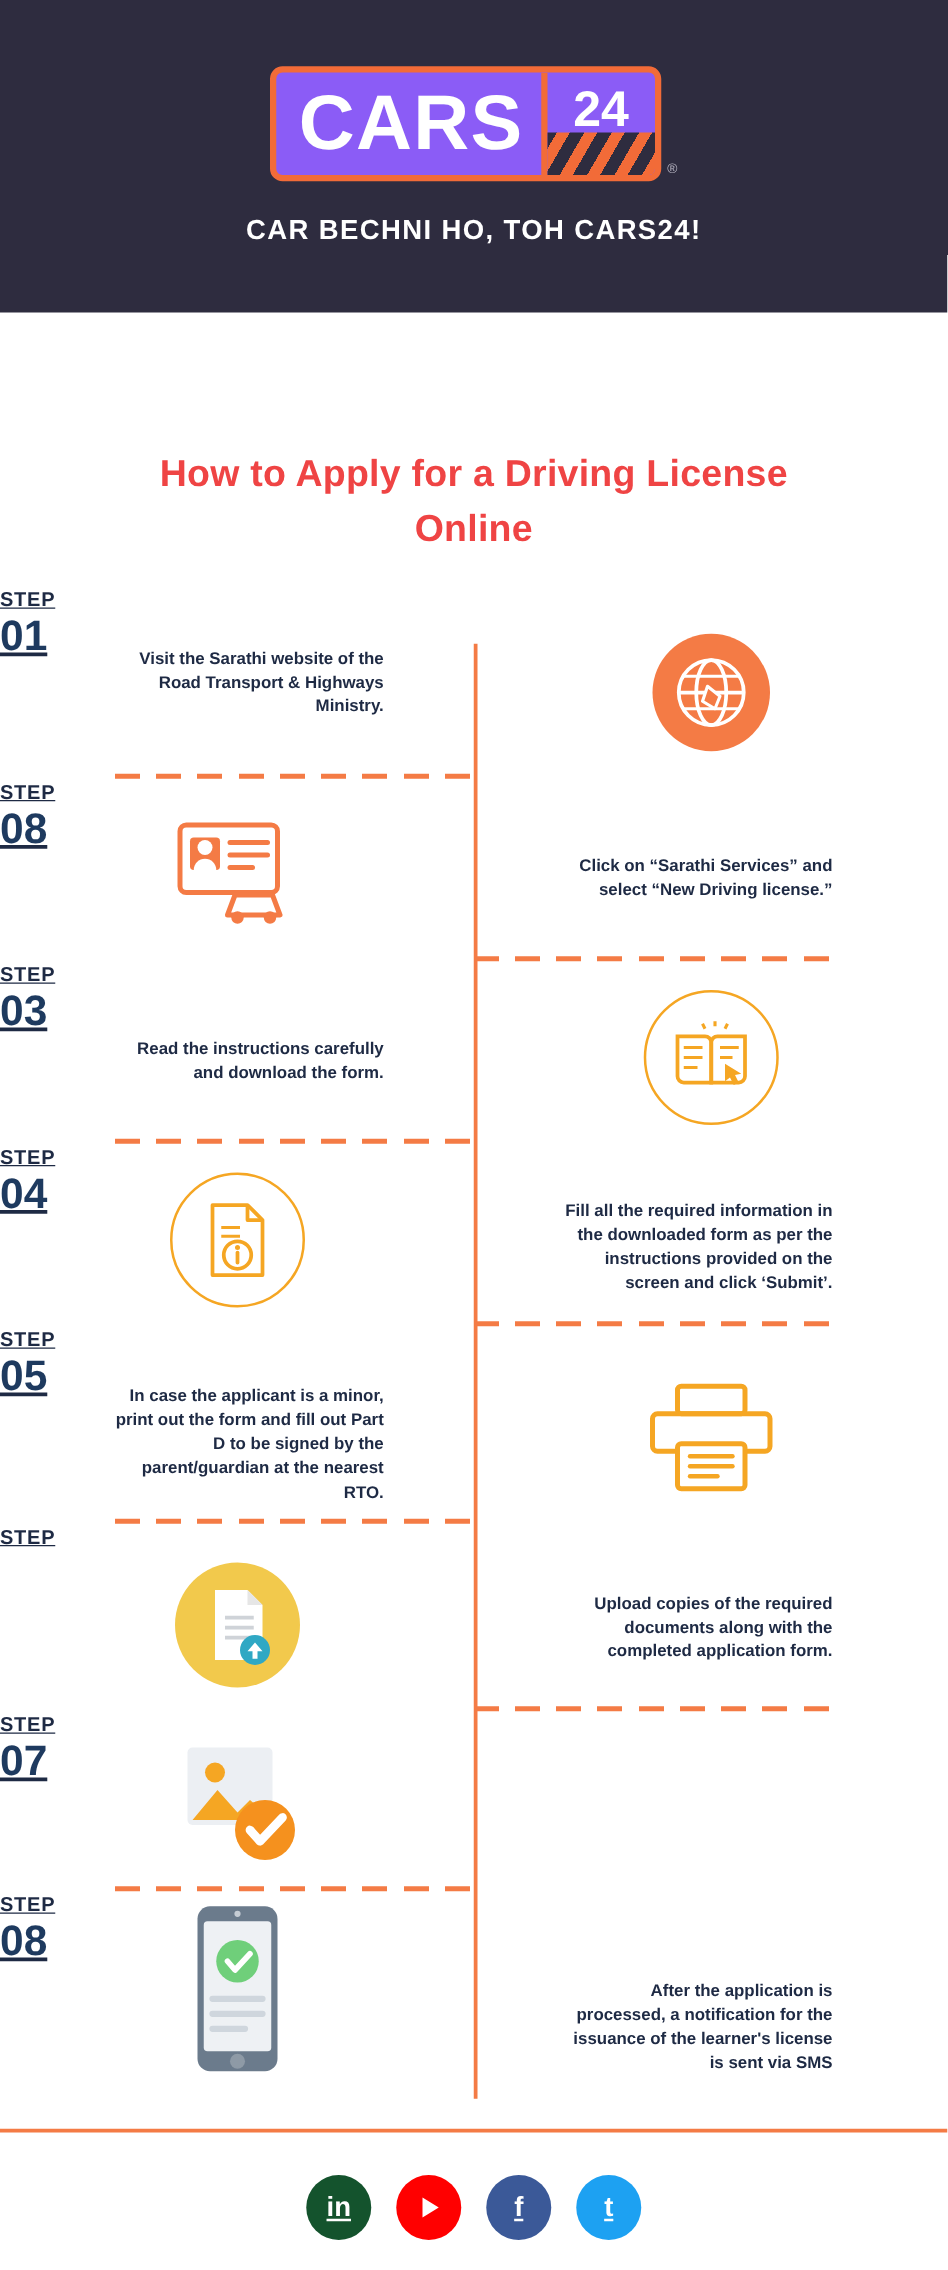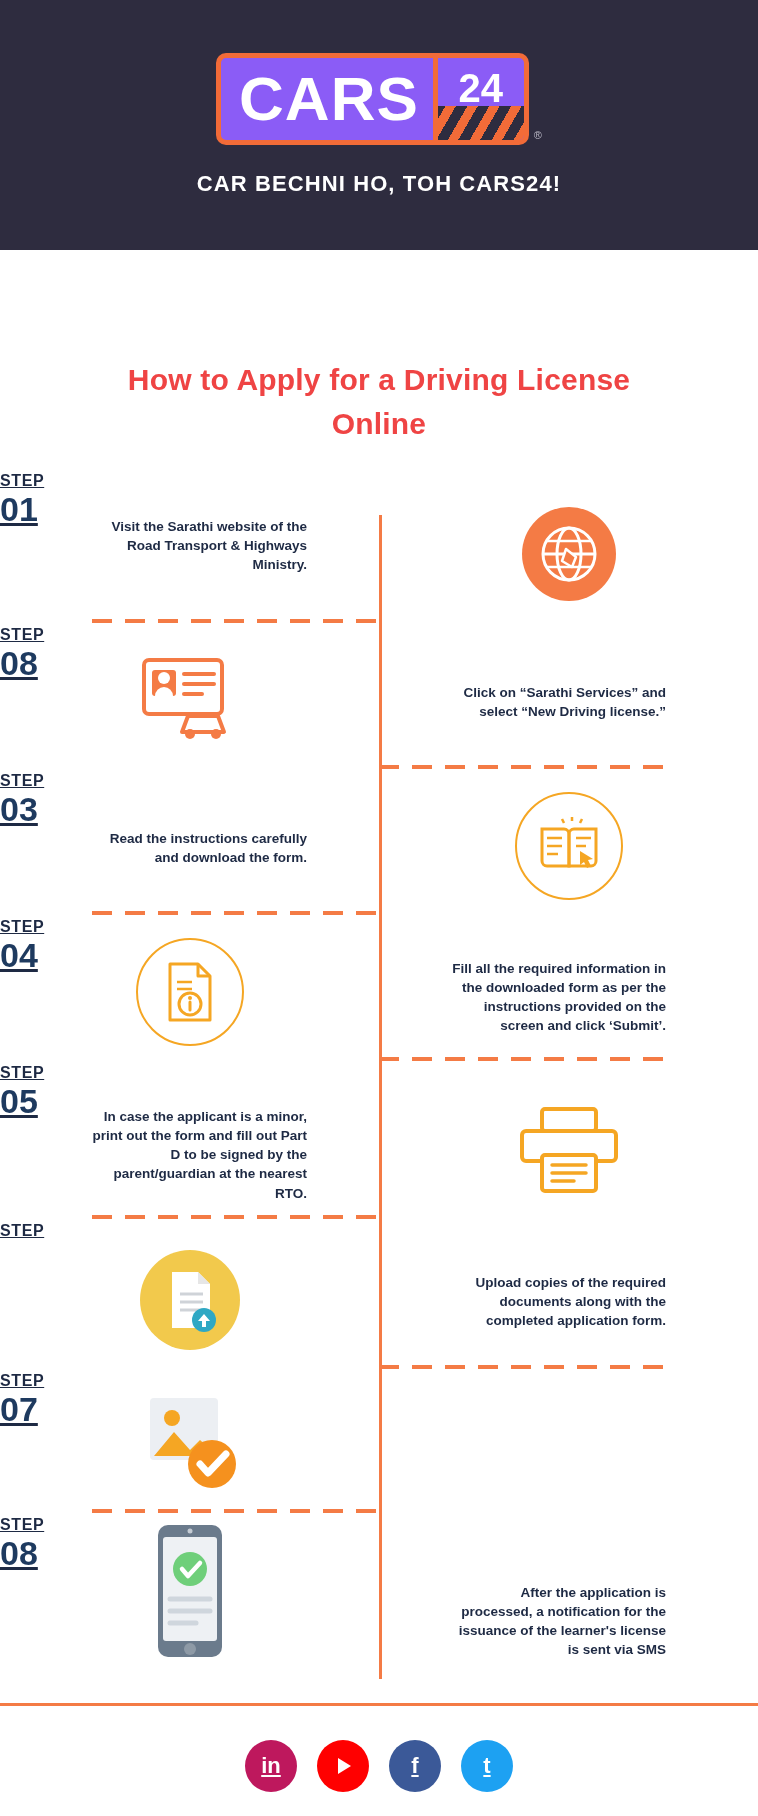--- a/index.html
+++ b/index.html
@@ -188,21 +188,21 @@
     display:flex;
     justify-content:center;
     gap:20px;
   }
   .social{
     width:52px;height:52px;border-radius:50%;
     display:flex;align-items:center;justify-content:center;
     color:#ffffff;font-weight:bold;font-size:22px;
     font-family:"Liberation Sans", sans-serif;
   }
-  .s-in{background:#be185d;}
+  .s-in{background:#14532d;}
   .s-yt{background:#ff0000;}
   .s-fb{background:#3b5998;}
   .s-tw{background:#1da1f2;}
   .yt-play{
     width:0;height:0;
     border-left:13px solid #ffffff;
     border-top:8px solid transparent;
     border-bottom:8px solid transparent;
     margin-left:3px;
   }

